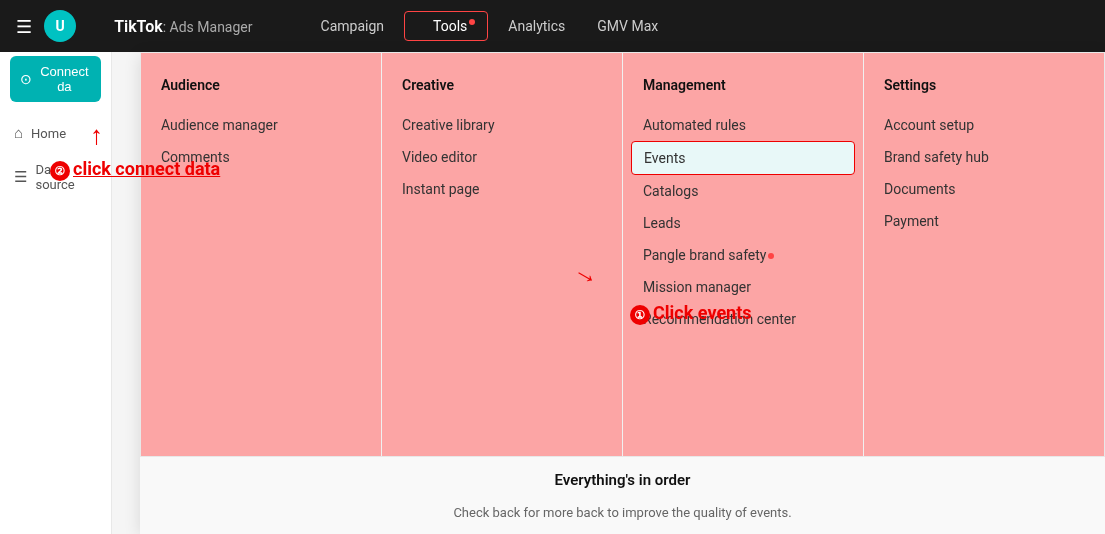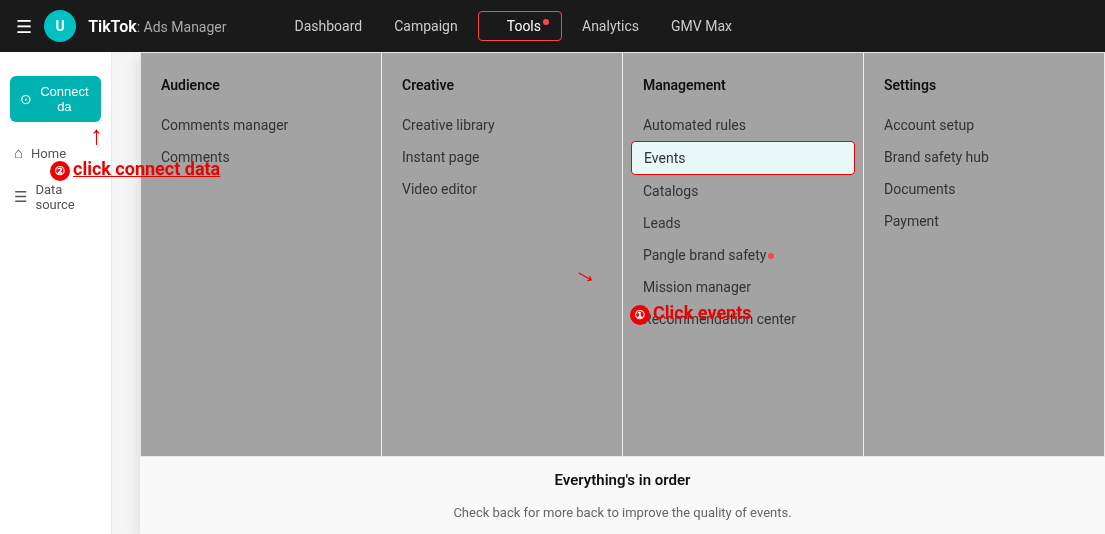--- a/index.html
+++ b/index.html
@@ -33,20 +33,21 @@
       display: flex; align-items: center; justify-content: center;
       color: #fff;
       font-weight: bold;
       font-size: 14px;
     }
     .brand {
       color: #fff;
       font-size: 16px;
       font-weight: 600;
       white-space: nowrap;
+      margin-left: 26px;
     }
     .brand span { color: #aaa; font-weight: 400; font-size: 14px; }
     .nav-links {
       display: flex;
       align-items: center;
       gap: 8px;
       margin-left: 32px;
     }
     .nav-link {
       color: #ccc;
@@ -75,21 +76,21 @@
     
     .page-body {
       display: flex;
       height: calc(534px - 52px);
       position: relative;
     }
     .sidebar {
       width: 112px;
       background: #fff;
       border-right: 1px solid #e8e8e8;
-      padding: 20px 0;
+      padding: 0 0;
       display: flex;
       flex-direction: column;
       gap: 4px;
       flex-shrink: 0;
     }
     .connect-btn {
       background: #00b2b2;
       color: #fff;
       border: none;
       border-radius: 6px;
@@ -116,21 +117,21 @@
       cursor: pointer;
     }
     .sidebar-item .icon { font-size: 15px; }
 
     
     .dropdown-menu {
       position: absolute;
       top: 0;
       left: 140px;
       right: 0;
-      background: #a3a3a3;
+      background: #fca5a5;
       border: 1px solid #e8e8e8;
       box-shadow: 0 4px 16px rgba(0,0,0,0.12);
       display: flex;
       z-index: 150;
       min-height: 480px;
     }
     .dropdown-col {
       flex: 1;
       padding: 24px 20px;
       border-right: 1px solid #f0f0f0;
@@ -201,21 +202,20 @@
 
 <nav class="topnav">
   <div class="topnav-left">
     <span class="hamburger-icon">☰</span>
     <div class="avatar">U</div>
     <div class="brand">
       TikTok<span>: Ads Manager</span>
     </div>
   </div>
   <div class="nav-links">
-    <a class="nav-link">Dashboard</a>
     <a class="nav-link">Campaign</a>
     <a class="nav-link active">
       <span>Tools</span><span class="dot"></span>
     </a>
     <a class="nav-link">Analytics</a>
     <a class="nav-link">GMV Max</a>
   </div>
 </nav>
 
 <div class="page-body">
@@ -229,29 +229,29 @@
     <div class="sidebar-item">
       <span class="icon">☰</span>
       <span>Data source</span>
     </div>
   </div>
 
   <div class="dropdown-menu">
 
     <div class="dropdown-col">
       <div class="col-header">Audience</div>
-      <a class="menu-item">Comments manager</a>
+      <a class="menu-item">Audience manager</a>
       <a class="menu-item">Comments</a>
     </div>
 
     <div class="dropdown-col">
       <div class="col-header">Creative</div>
       <a class="menu-item">Creative library</a>
+      <a class="menu-item">Video editor</a>
       <a class="menu-item">Instant page</a>
-      <a class="menu-item">Video editor</a>
     </div>
 
     <div class="dropdown-col">
       <div class="col-header">Management</div>
       <a class="menu-item">Automated rules</a>
       <a class="menu-item highlighted">Events</a>
       <a class="menu-item">Catalogs</a>
       <a class="menu-item">Leads</a>
       <a class="menu-item">
         <span>Pangle brand safety</span><span class="dot-red"></span>

